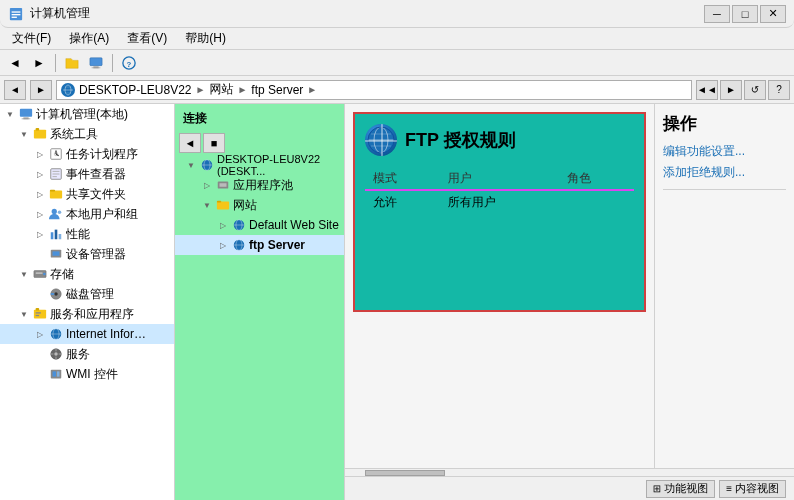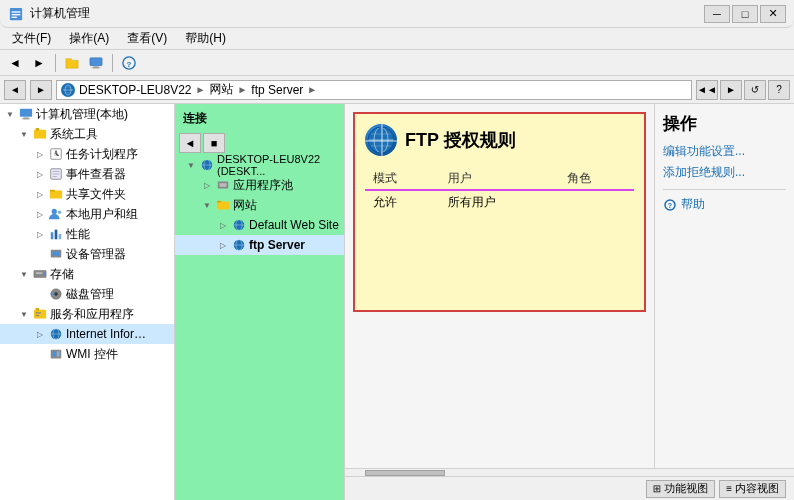--- a/index.html
+++ b/index.html
@@ -272,21 +272,21 @@
       flex: 1;
       display: flex;
       overflow: hidden;
     }
     .ftp-content {
       flex: 1;
       overflow: auto;
       padding: 8px;
     }
     .ftp-rules-card {
-      background: #fef9c3;
+      background: #14b8a6;
       border: 2px solid #d04040;
       padding: 10px;
       min-height: 200px;
     }
     .ftp-rules-header {
       display: flex;
       align-items: center;
       gap: 8px;
       margin-bottom: 12px;
     }
@@ -634,20 +634,34 @@
       <div class="tree-item indent2 selected">
         <div class="tree-arrow">▷</div>
         <div class="tree-icon">
           <svg width="14" height="14" viewBox="0 0 16 16">
             <circle cx="8" cy="8" r="6" fill="#1a6fb5"></circle>
             <ellipse cx="8" cy="8" rx="3.5" ry="6" fill="none" stroke="rgba(255,255,255,0.5)" stroke-width="0.8"></ellipse>
             <line x1="2" y1="8" x2="14" y2="8" stroke="rgba(255,255,255,0.5)" stroke-width="0.8"></line>
           </svg>
         </div>
         <span class="tree-label" style="overflow:hidden;text-overflow:ellipsis;max-width:90px;">Internet Information S...</span>
+      </div>
+      <div class="tree-item indent2">
+        <div class="tree-arrow"></div>
+        <div class="tree-icon">
+          <svg width="14" height="14" viewBox="0 0 16 16">
+            <circle cx="8" cy="8" r="6" fill="#666" stroke="#444" stroke-width="0.5"></circle>
+            <circle cx="8" cy="8" r="2" fill="#bbb"></circle>
+            <rect x="7" y="2" width="2" height="3" fill="#888"></rect>
+            <rect x="7" y="11" width="2" height="3" fill="#888"></rect>
+            <rect x="2" y="7" width="3" height="2" fill="#888"></rect>
+            <rect x="11" y="7" width="3" height="2" fill="#888"></rect>
+          </svg>
+        </div>
+        <span class="tree-label">服务</span>
       </div>
       <div class="tree-item indent2">
         <div class="tree-arrow"></div>
         <div class="tree-icon">
           <svg width="14" height="14" viewBox="0 0 16 16">
             <rect x="2" y="3" width="12" height="10" rx="1" fill="#888"></rect>
             <rect x="4" y="5" width="4" height="6" fill="#4a90d9"></rect>
             <rect x="9" y="5" width="3" height="6" fill="#80b0e0"></rect>
           </svg>
         </div>
@@ -752,29 +766,20 @@
               </tbody>
             </table>
           </div>
         </div>
 
         <div class="actions-panel">
           <div class="actions-header">操作</div>
           <a class="action-link">编辑功能设置...</a>
           <a class="action-link">添加拒绝规则...</a>
           <div class="action-sep"></div>
-          <div class="action-section-header">
-            <div style="width:14px;height:14px;display:flex;align-items:center;justify-content:center;">
-              <svg width="12" height="12" viewBox="0 0 12 12">
-                <circle cx="6" cy="6" r="5" fill="none" stroke="#1a6fb5" stroke-width="1.5"></circle>
-                <text x="6" y="9" text-anchor="middle" font-size="7" fill="#1a6fb5" font-weight="bold">?</text>
-              </svg>
-            </div>
-            <a class="action-link" style="padding:0;">帮助</a>
-          </div>
         </div>
       </div>
 
       <div class="scrollbar-h">
         <div class="scrollbar-h-thumb"></div>
       </div>
 
       <div class="bottom-bar">
         <div style="flex:1;"></div>
         <div class="view-btn">

